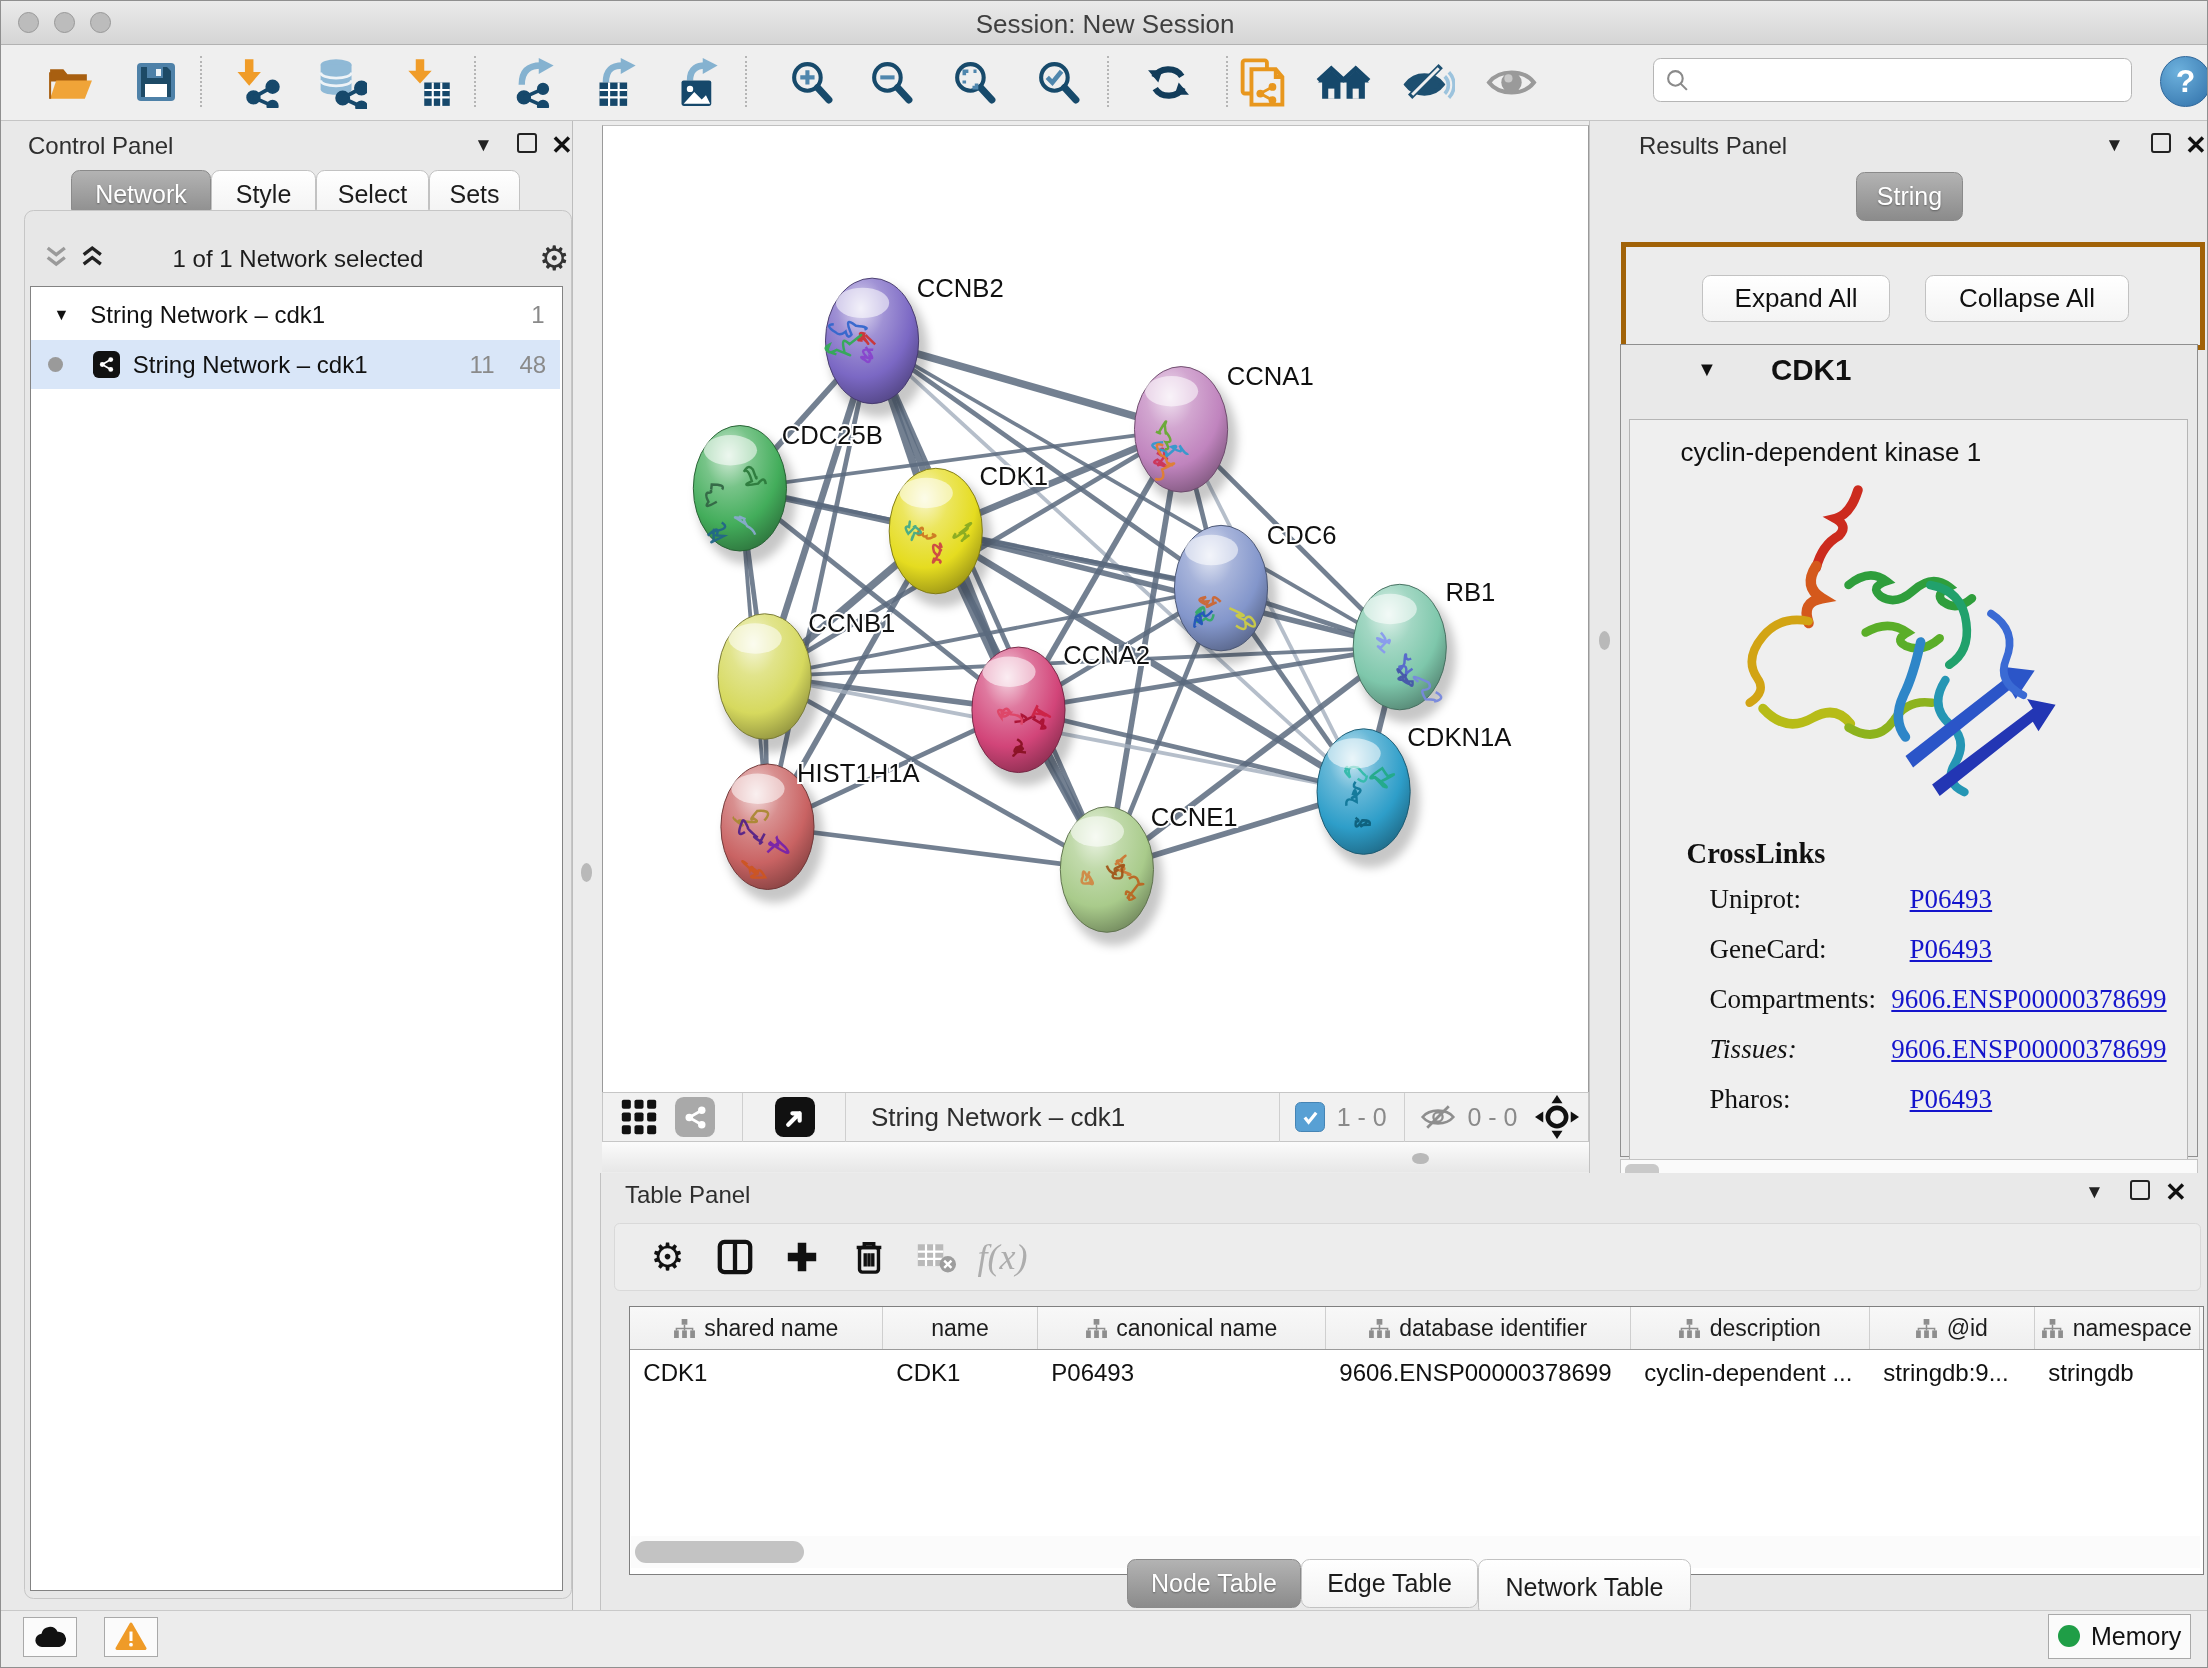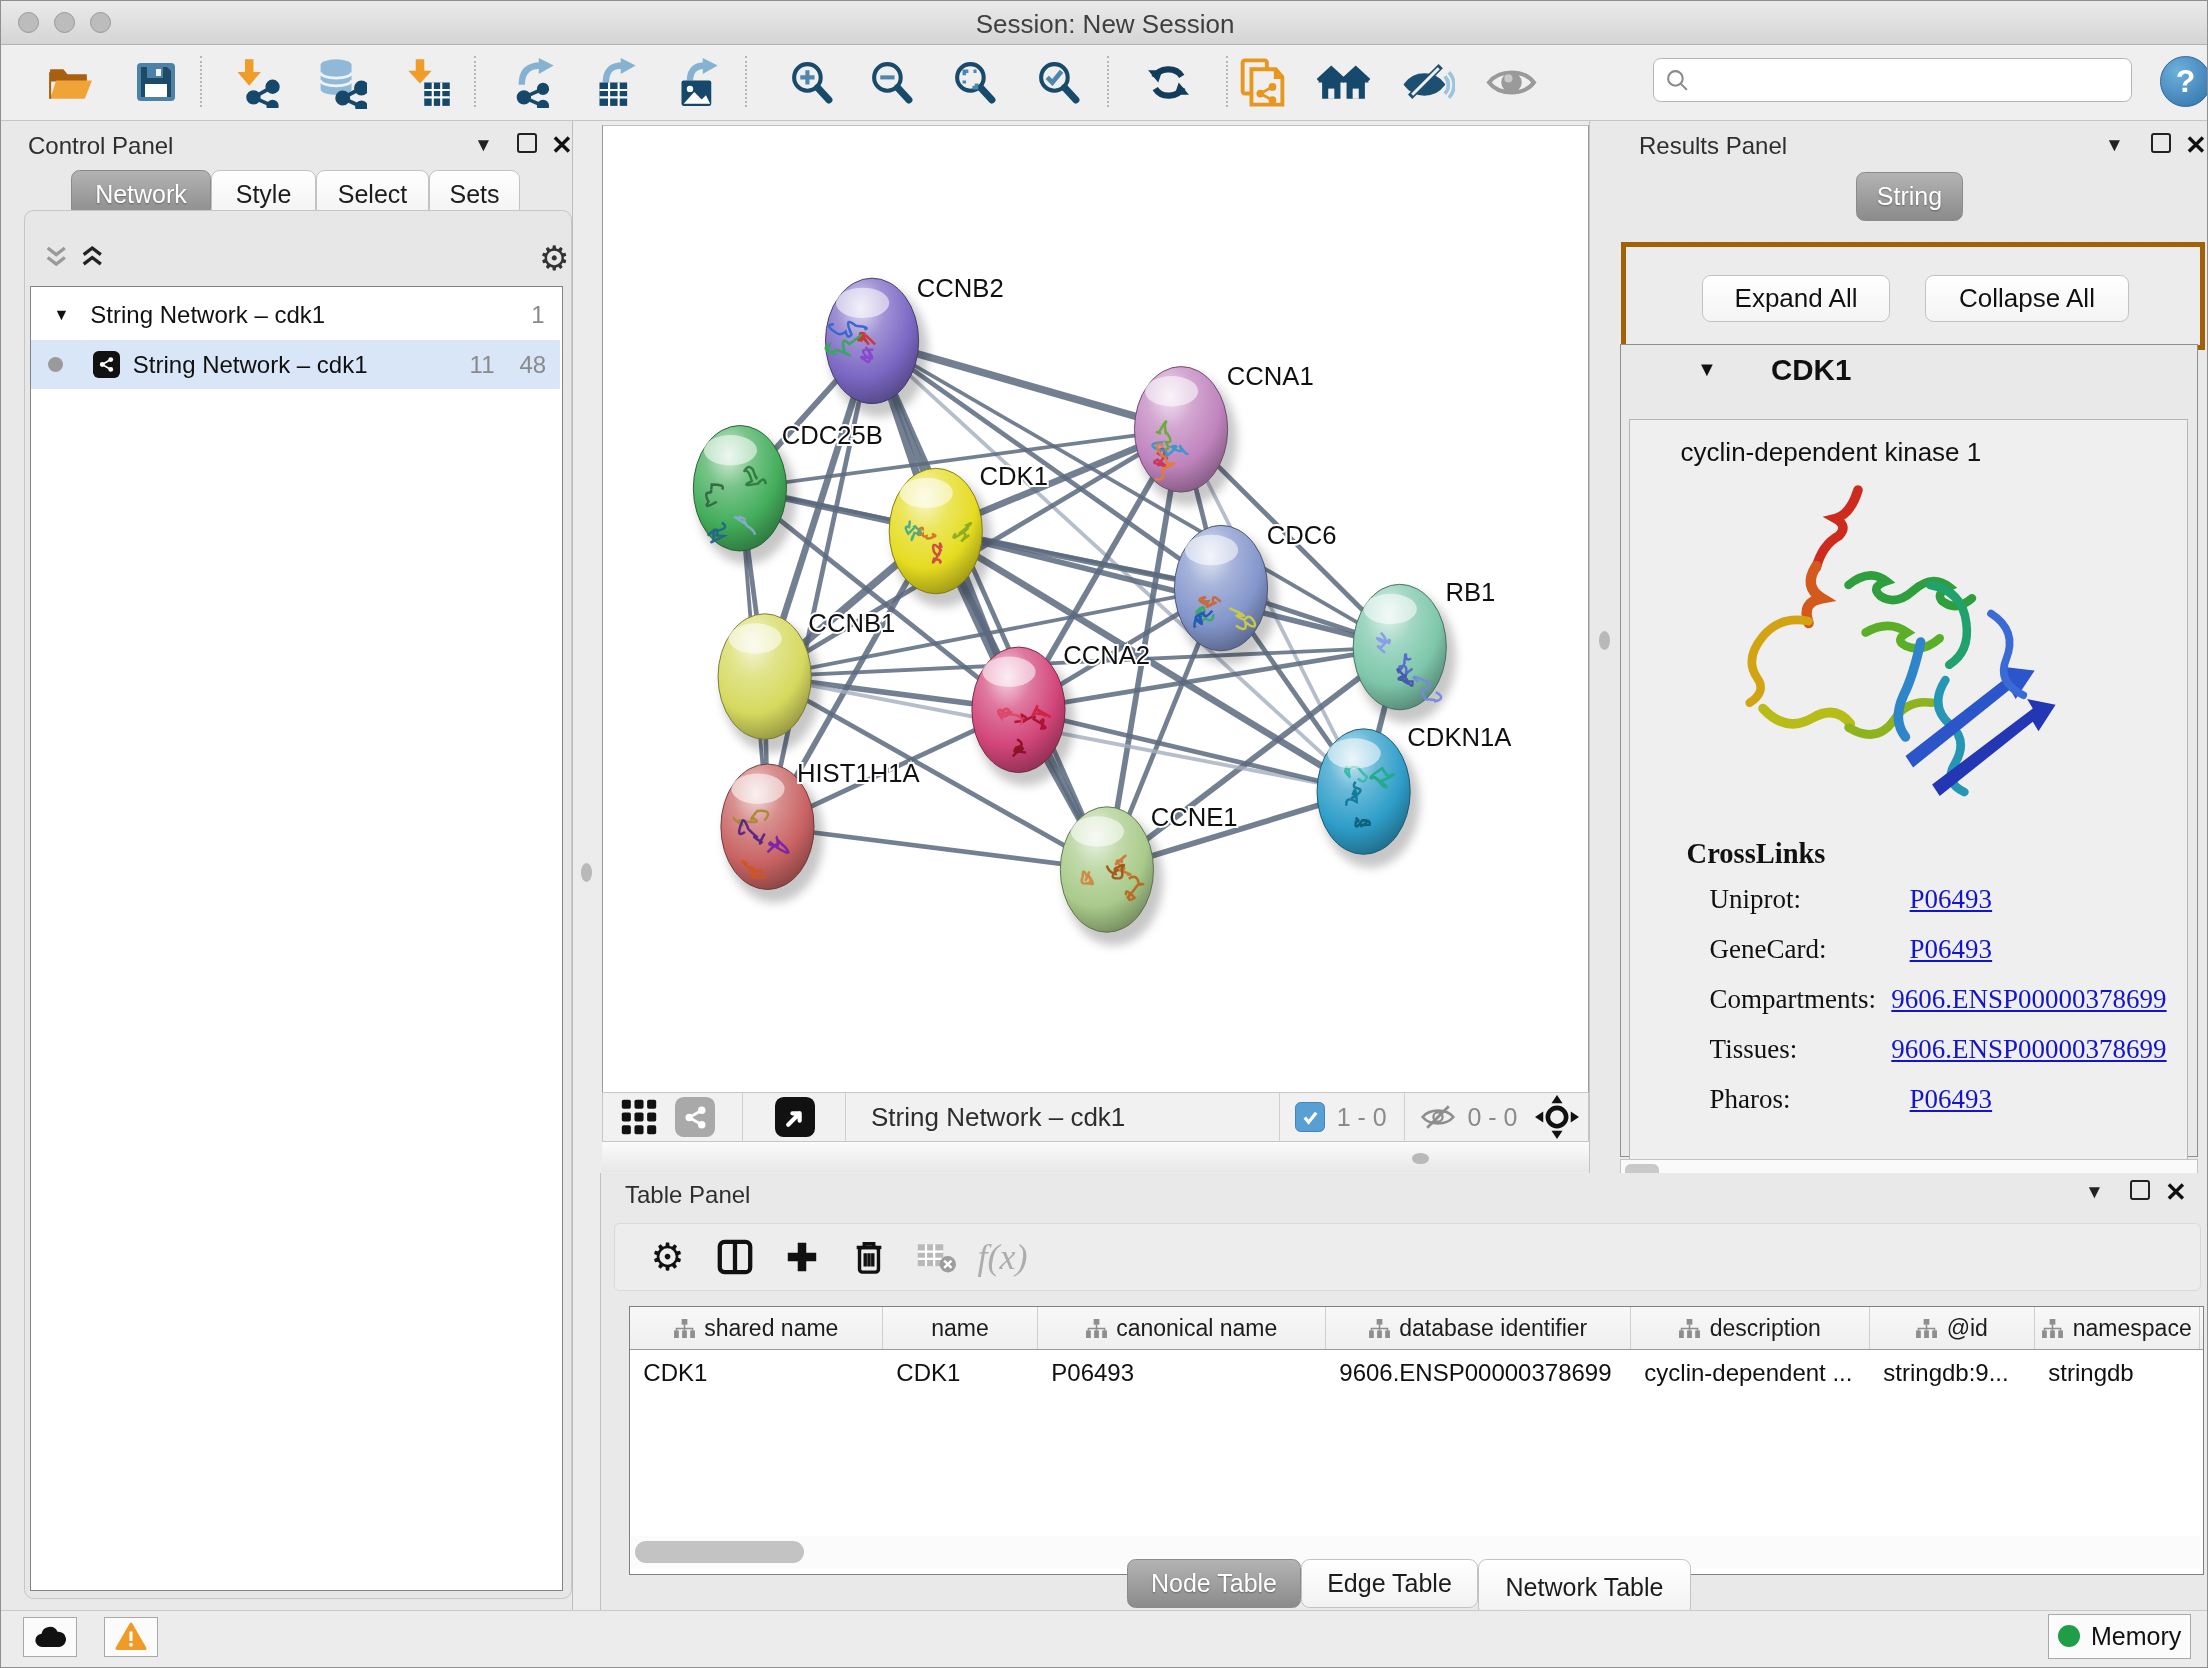--- a/index.html
+++ b/index.html
@@ -271,20 +271,21 @@
   <div class="abs tab" style="left:428px;top:49px;width:91px">Sets</div>
 </div>
 
 <div id="cp-container" class="abs">
   <svg class="abs" style="left:17px;top:34px" width="28.5" height="25" viewBox="0 0 30 26">
     <path d="M6 3 l9 7 9 -7 M6 13 l9 7 9 -7" stroke="#9a9a9a" stroke-width="3.5" fill="none"></path>
   </svg>
   <svg class="abs" style="left:53px;top:34px" width="28.5" height="25" viewBox="0 0 30 26">
     <path d="M6 10 l9 -7 9 7 M6 20 l9 -7 9 7" stroke="#222" stroke-width="3.5" fill="none"></path>
   </svg>
+  <div class="abs" style="left:0;top:34px;width:546px;text-align:center;font-size:24px;color:#1c1c1c">1 of 1 Network selected</div>
   <div class="abs" style="left:514px;top:27px;font-size:34px;color:#333">⚙</div>
 </div>
 
 <div id="cp-list" class="abs">
   <div class="tree-row abs" style="top:3.8px">
     <span style="margin-left:23px;font-size:16px;color:#111">▼</span>
     <span style="margin-left:21px;font-size:24px;color:#111">String Network – cdk1</span>
     <span class="tree-count" style="margin-left:auto;margin-right:15px">1</span>
   </div>
   <div id="tree-row-sel" class="tree-row abs" style="top:53px">
@@ -649,21 +650,21 @@
         </div>
         <div class="xl-row">
           <span class="xl-label serif" style="width: 200px;">GeneCard:</span>
           <a class="xl-link serif">P06493</a>
         </div>
         <div class="xl-row">
           <span class="xl-label serif" style="width: 200px;">Compartments:</span>
           <a class="xl-link serif">9606.ENSP00000378699</a>
         </div>
         <div class="xl-row">
-          <span class="xl-label serif" style="width: 200px;">Tissues:</span>
+          <span class="xl-label serif" style="width: 200px; font-style: italic;">Tissues:</span>
           <a class="xl-link serif">9606.ENSP00000378699</a>
         </div>
         <div class="xl-row">
           <span class="xl-label serif" style="width: 200px;">Pharos:</span>
           <a class="xl-link serif">P06493</a>
         </div>
       </div>
   </div>
 </div>
 <div id="rp-hscroll" class="abs">

